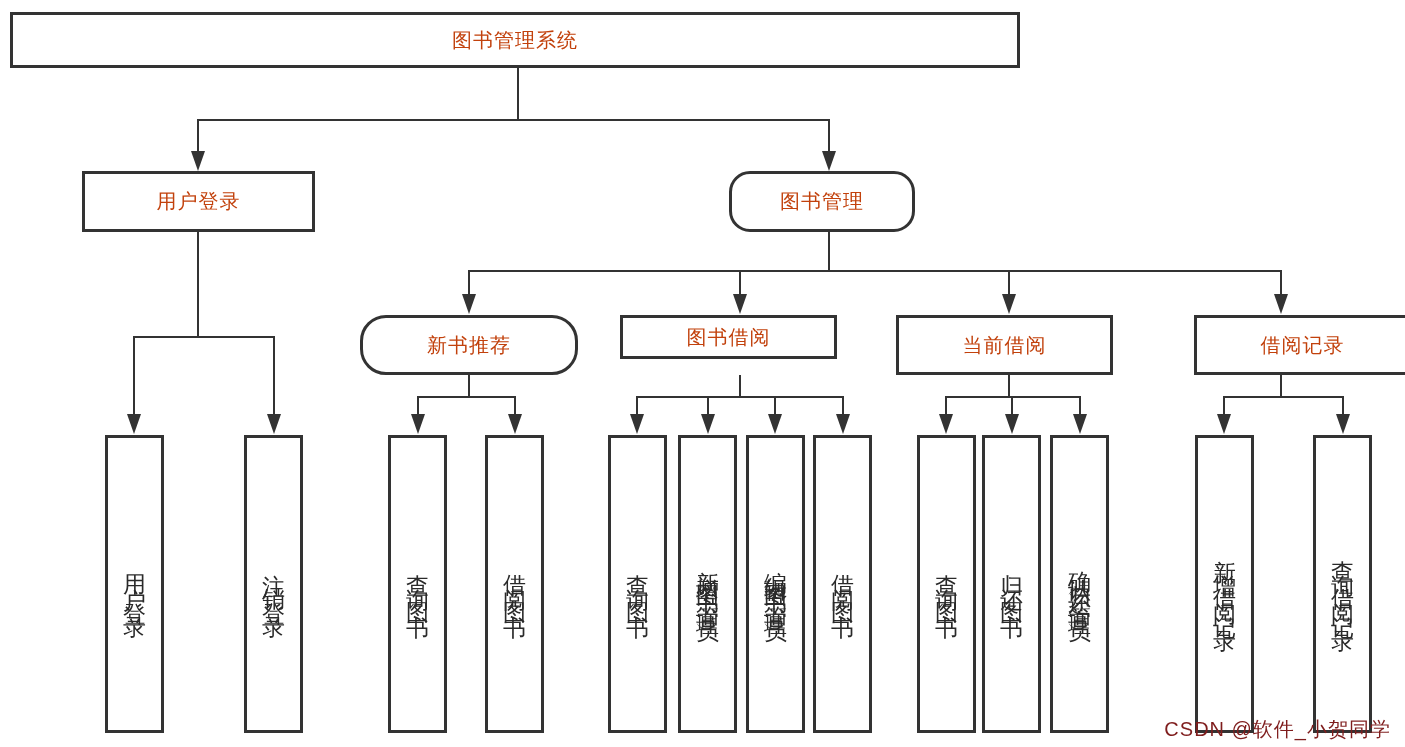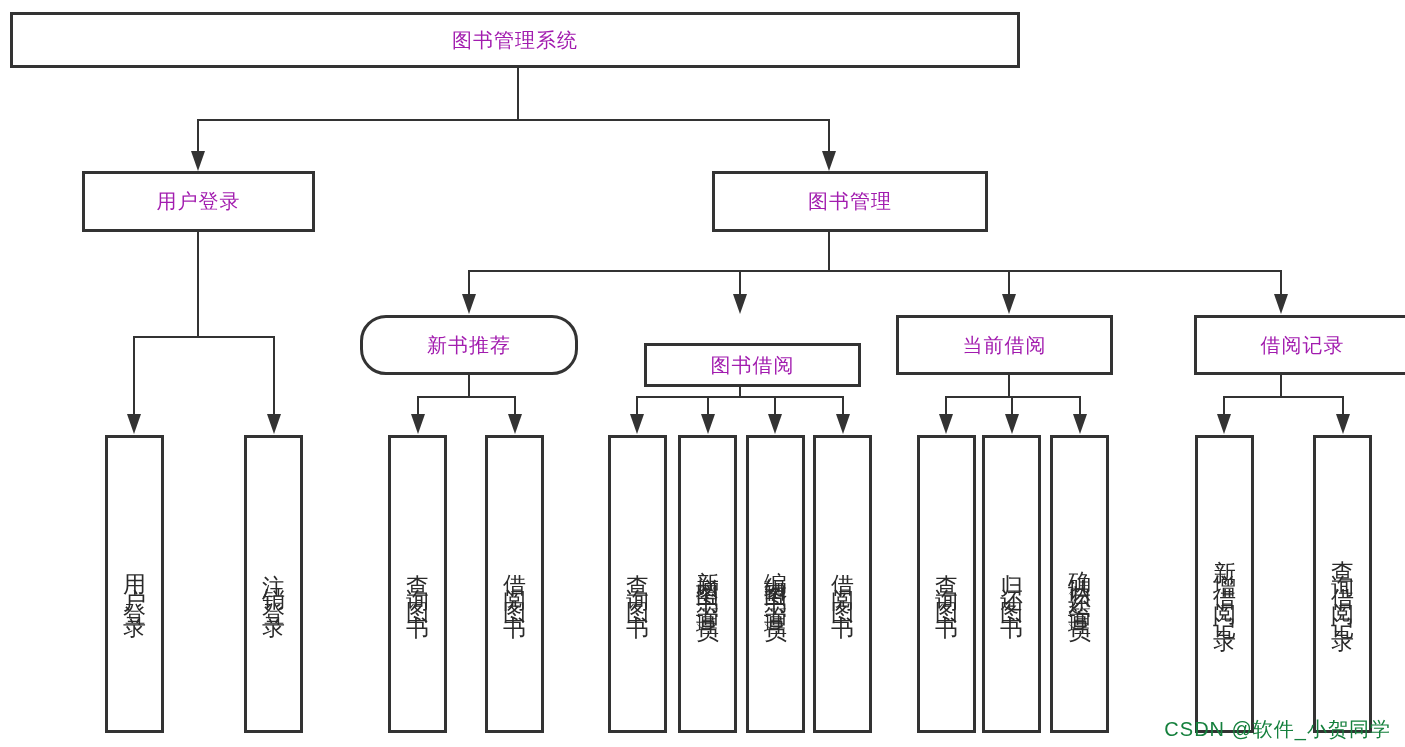--- a/index.html
+++ b/index.html
@@ -5,36 +5,36 @@
   html,body{margin:0;padding:0;background:#ffffff;}
   body{
     width:1405px;height:747px;position:relative;overflow:hidden;
     font-family:"Liberation Sans","DejaVu Sans",sans-serif;
   }
   .canvas{position:absolute;inset:0;}
   svg.wires{position:absolute;left:0;top:0;}
   .hbox{
     position:absolute;box-sizing:border-box;background:#ffffff;
     border:3px solid #333333;display:flex;align-items:center;justify-content:center;
-    font-size:20px;color:#a21caf;letter-spacing:1px;z-index:2;
+    font-size:20px;color:#c2410c;letter-spacing:1px;z-index:2;
   }
   .vbox{
     position:absolute;box-sizing:border-box;background:#ffffff;
     border:3px solid #333333;width:59px;height:298px;top:435px;
     display:flex;align-items:center;justify-content:center;z-index:2;
   }
   .vbox .vlabel{
     writing-mode:vertical-rl;
     font-size:23px;color:#2a2a2a;letter-spacing:14px;line-height:1;
     white-space:nowrap;
   }
   .vbox .vlabel.tight{letter-spacing:7px;}
   .watermark{
     position:absolute;right:14px;bottom:4px;
-    font-size:20px;color:#15803d;z-index:3;letter-spacing:1px;
+    font-size:20px;color:#7f1d1d;z-index:3;letter-spacing:1px;
   }
 </style>
 </head>
 <body>
 
 <div class="canvas">
 
   <svg class="wires" width="1405" height="747" aria-hidden="true">
     <g stroke="#333333" stroke-width="2" fill="none">
 
@@ -97,24 +97,24 @@
       <path d="M1005,414 h14 l-7,20 z"></path>
       <path d="M1073,414 h14 l-7,20 z"></path>
       <path d="M1217,414 h14 l-7,20 z"></path>
       <path d="M1336,414 h14 l-7,20 z"></path>
     </g>
   </svg>
 
   <div class="hbox" style="left:10px;top:12px;width:1010px;height:56px;">图书管理系统</div>
 
   <div class="hbox" style="left:82px;top:171px;width:233px;height:61px;">用户登录</div>
-  <div class="hbox" style="left:712px;top:171px;width:276px;height:61px;">图书管理</div>
+  <div class="hbox" style="left:729px;top:171px;width:186px;height:61px;border-radius:21px;">图书管理</div>
 
   <div class="hbox" style="left:360px;top:315px;width:218px;height:60px;border-radius:26px;">新书推荐</div>
-  <div class="hbox" style="left:644px;top:315px;width:217px;height:44px;margin-top:28px;">图书借阅</div>
+  <div class="hbox" style="left:620px;top:315px;width:217px;height:44px;">图书借阅</div>
   <div class="hbox" style="left:896px;top:315px;width:217px;height:60px;">当前借阅</div>
   <div class="hbox" style="left:1194px;top:315px;width:217px;height:60px;">借阅记录</div>
 
   <div class="vbox" style="left:105px;">
     <span class="vlabel">用户登录</span>
   </div>
   <div class="vbox" style="left:244px;">
     <span class="vlabel">注销登录</span>
   </div>
 

